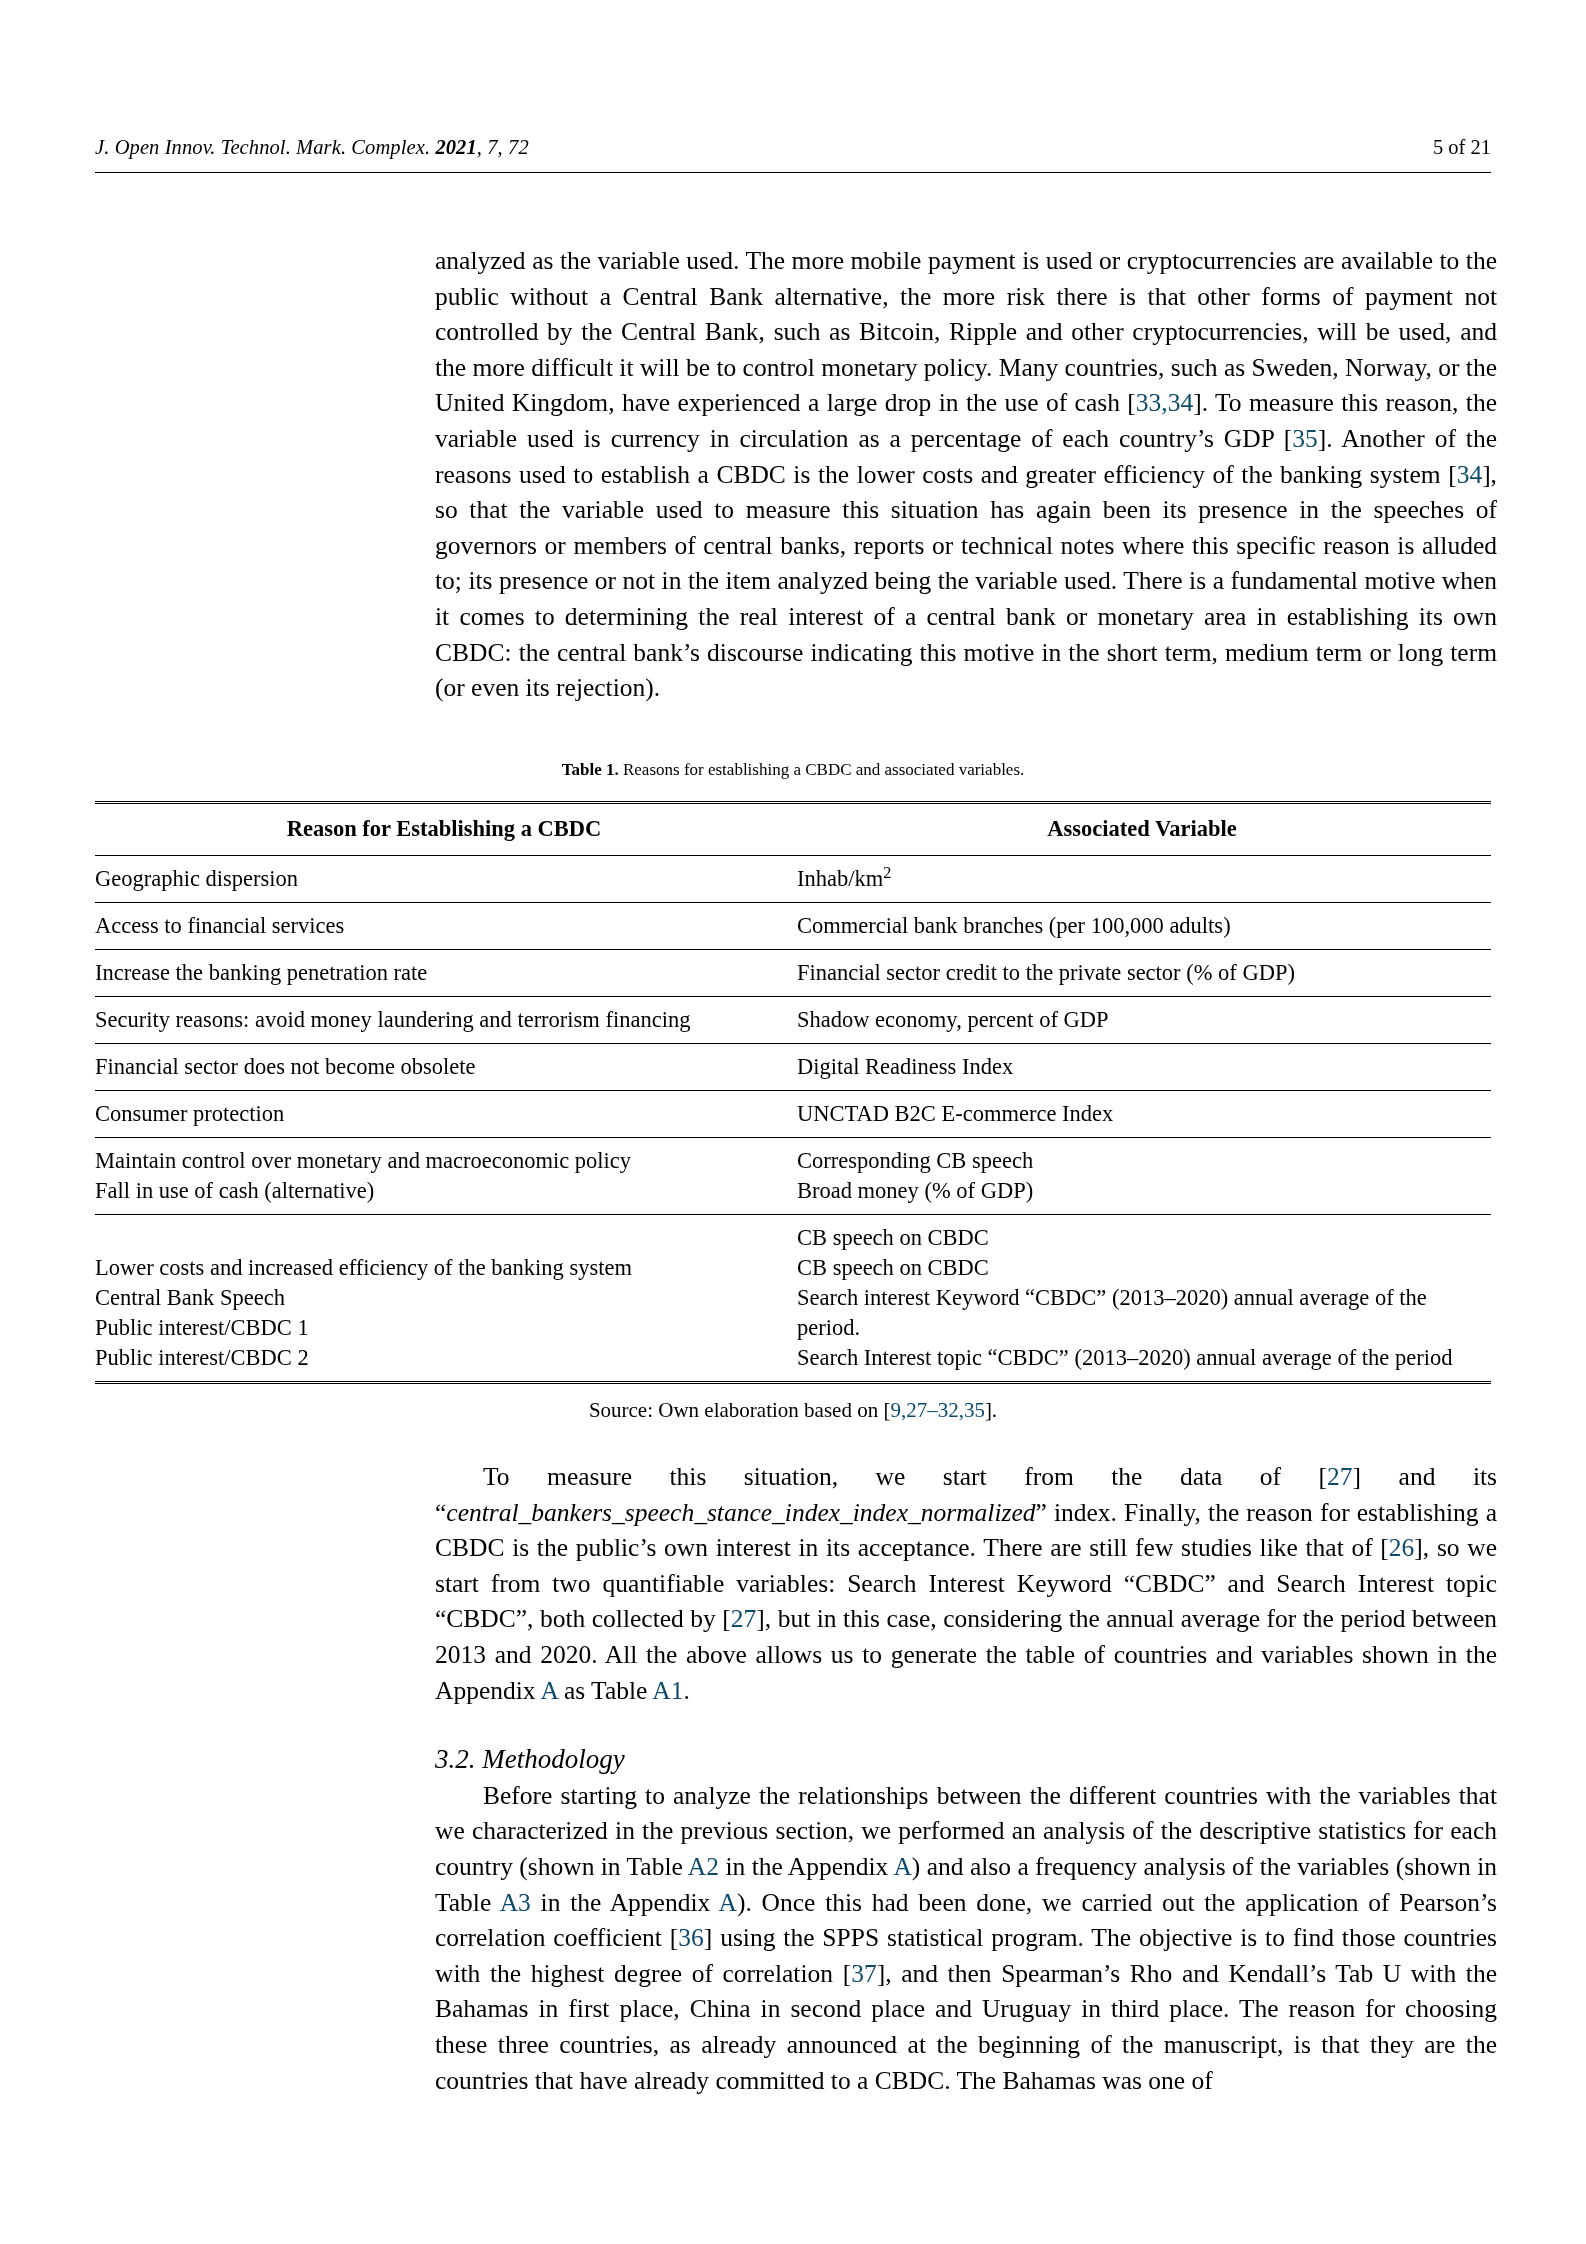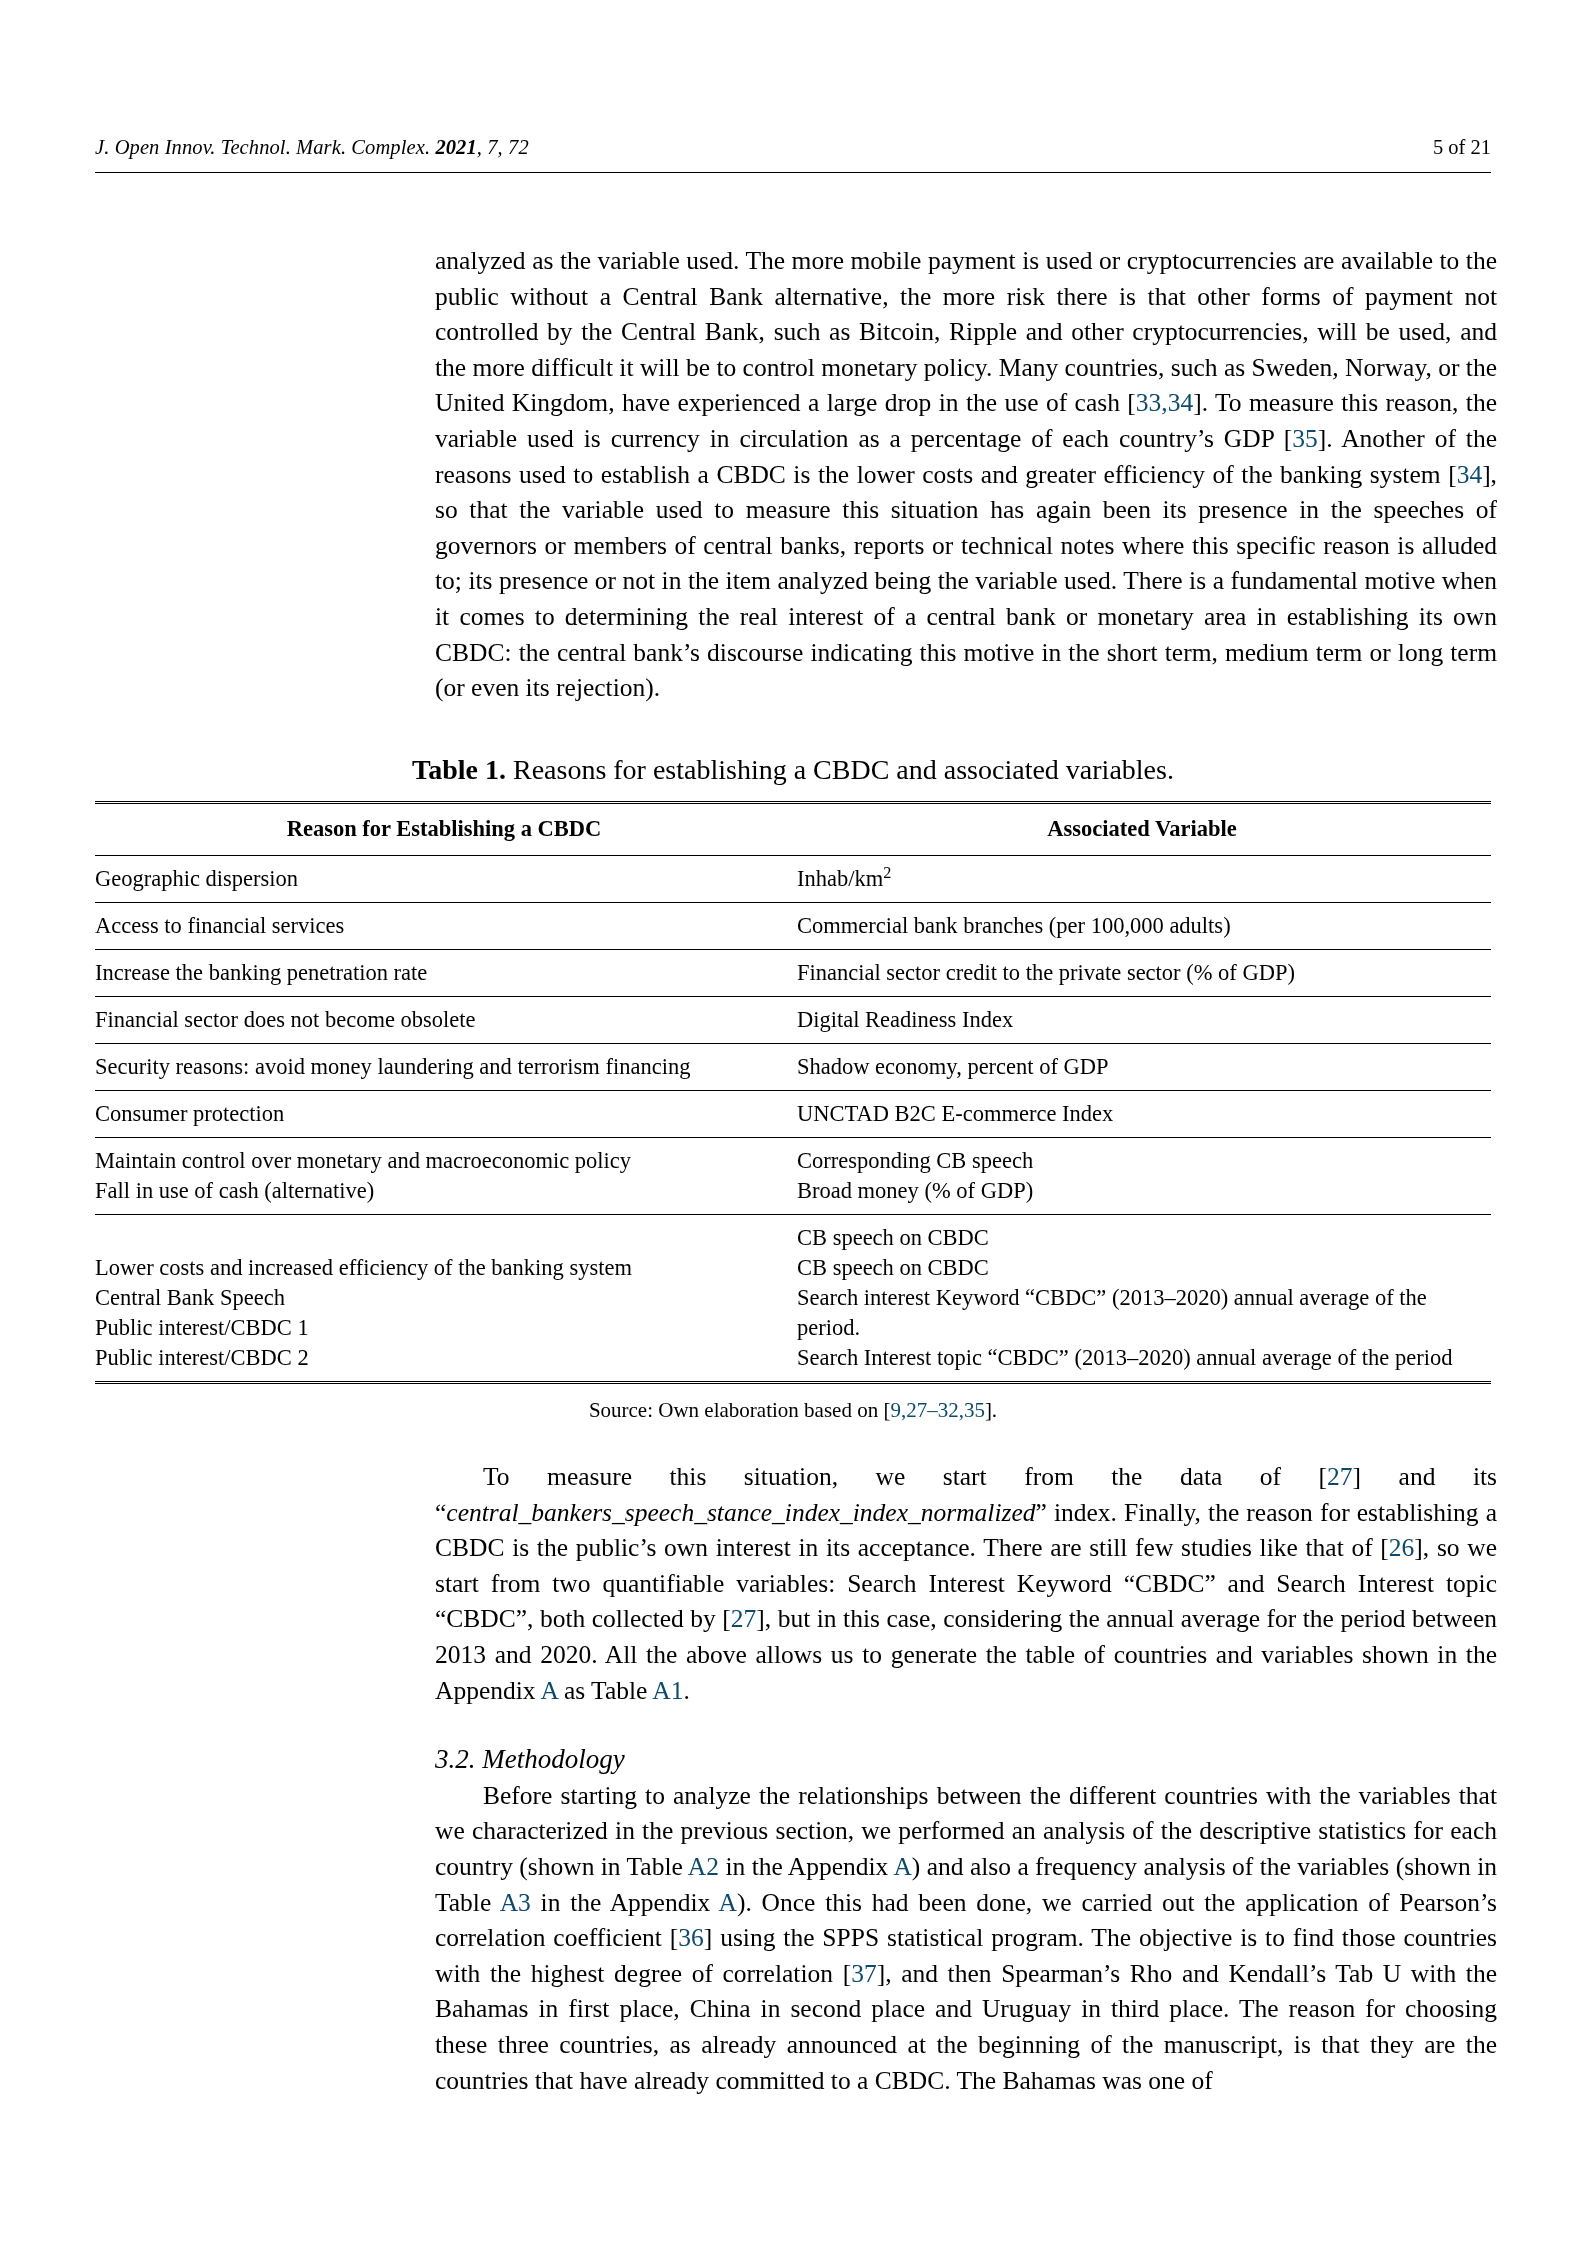--- a/index.html
+++ b/index.html
@@ -84,21 +84,21 @@
   .gap-34 { height: 34px; }
 
   
   .tablewrap {
     position: absolute;
     left: 95px;
     top: 755px;
     width: 1396px;
   }
   .tcaption {
-    font-size: 28px;
+    font-size: 17px;
     line-height: 30px;
     text-align: center;
     margin-bottom: 16px;
   }
   .tcaption b { font-weight: bold; }
 
   table.t1 {
     width: 100%;
     border-collapse: collapse;
     font-size: 22.5px;
@@ -186,32 +186,32 @@
         <tr>
           <td class="c1">
               <span class="cellline">Increase the banking penetration rate</span>
             </td>
           <td class="c2">
               <span class="cellline">Financial sector credit to the private sector (% of GDP)</span>
             </td>
         </tr>
         <tr>
           <td class="c1">
+              <span class="cellline">Security reasons: avoid money laundering and terrorism financing</span>
+            </td>
+          <td class="c2">
+              <span class="cellline">Shadow economy, percent of GDP</span>
+            </td>
+        </tr>
+        <tr>
+          <td class="c1">
               <span class="cellline">Financial sector does not become obsolete</span>
             </td>
           <td class="c2">
               <span class="cellline">Digital Readiness Index</span>
-            </td>
-        </tr>
-        <tr>
-          <td class="c1">
-              <span class="cellline">Security reasons: avoid money laundering and terrorism financing</span>
-            </td>
-          <td class="c2">
-              <span class="cellline">Shadow economy, percent of GDP</span>
             </td>
         </tr>
         <tr>
           <td class="c1">
               <span class="cellline">Consumer protection</span>
             </td>
           <td class="c2">
               <span class="cellline">UNCTAD B2C E-commerce Index</span>
             </td>
         </tr>

